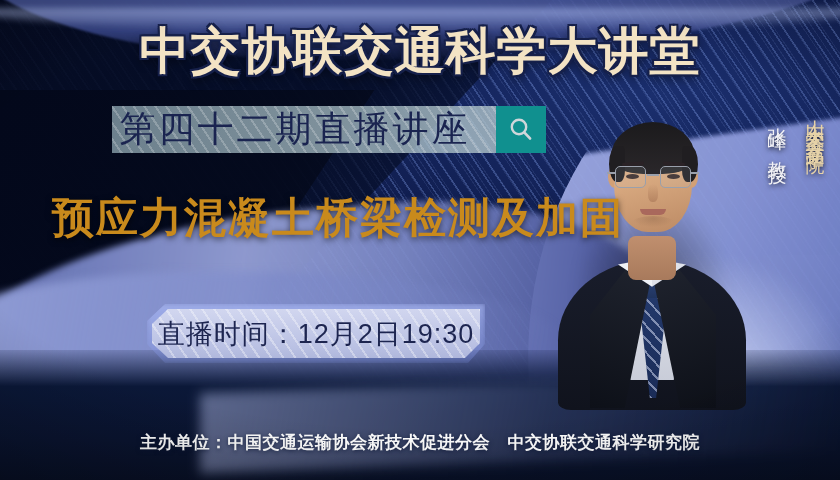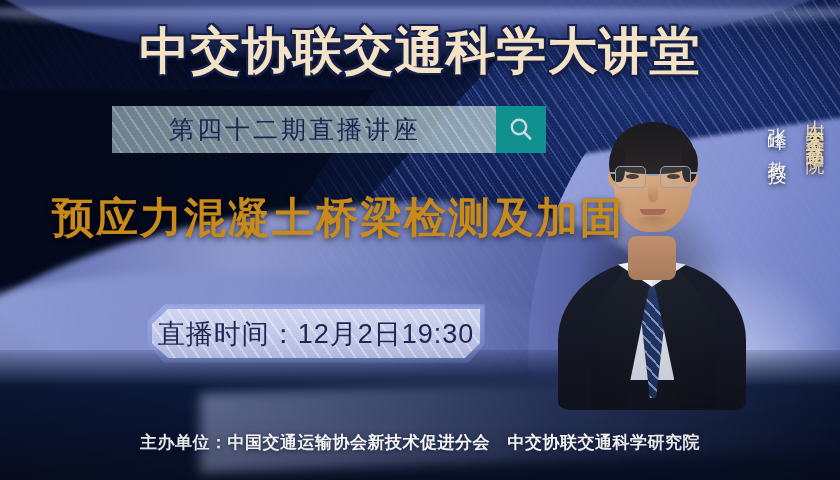--- a/index.html
+++ b/index.html
@@ -142,21 +142,21 @@
   }
   .sub-banner::before{
     content:"";position:absolute;inset:0;
     background-image:repeating-linear-gradient(56deg,
       rgba(255,255,255,0) 0px,rgba(255,255,255,0) 7px,
       rgba(255,255,255,.22) 7px,rgba(255,255,255,.22) 9px);
     pointer-events:none;
   }
   .sub-text{
     flex:1;display:flex;align-items:center;justify-content:center;
-    font-size:25px;font-weight:normal;color:#1a2450;
+    font-size:36px;font-weight:normal;color:#1a2450;
     letter-spacing:3px;
     position:relative;z-index:2;
     padding-right:18px;
   }
   .sub-icon{
     width:50px;flex:0 0 50px;
     background:#10908f;
     display:flex;align-items:center;justify-content:center;
     position:relative;z-index:2;
   }

